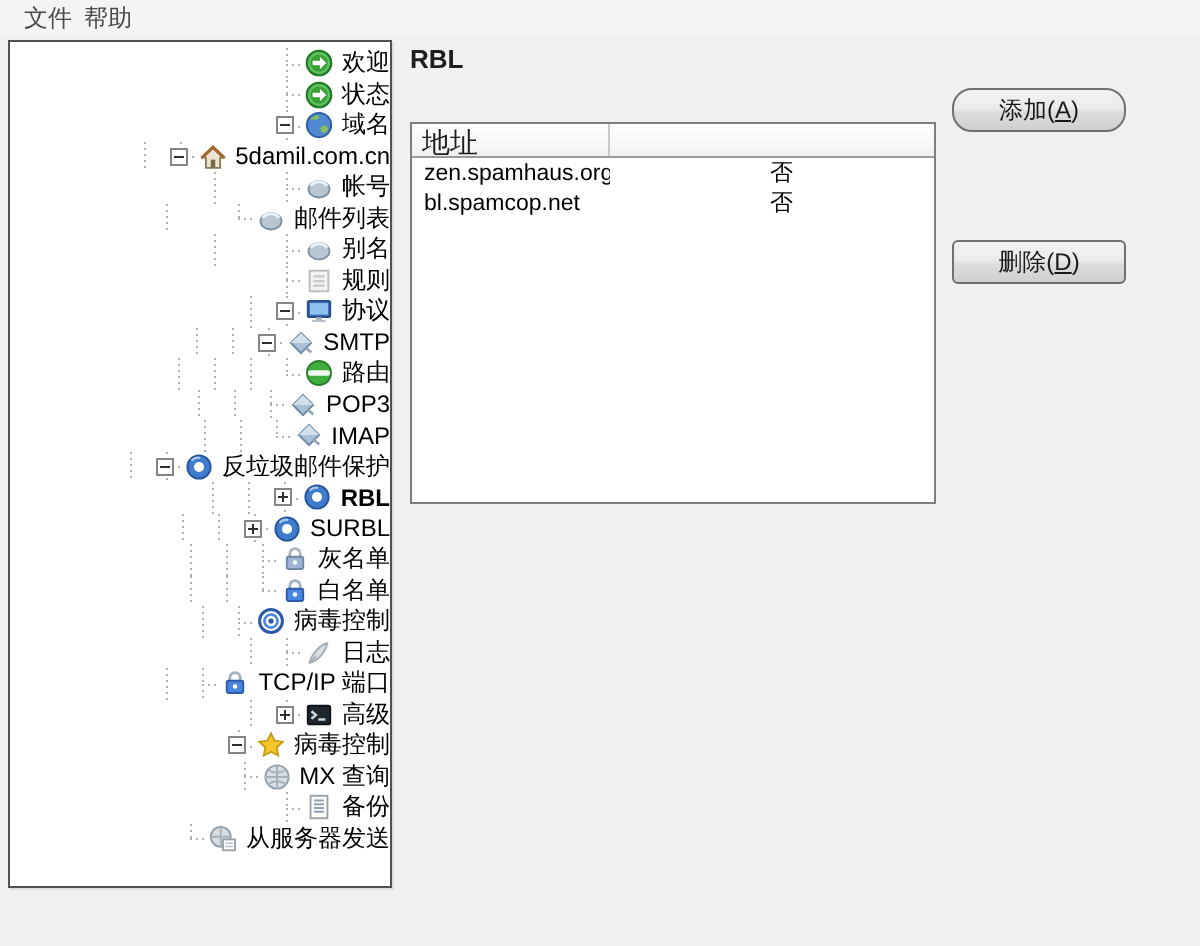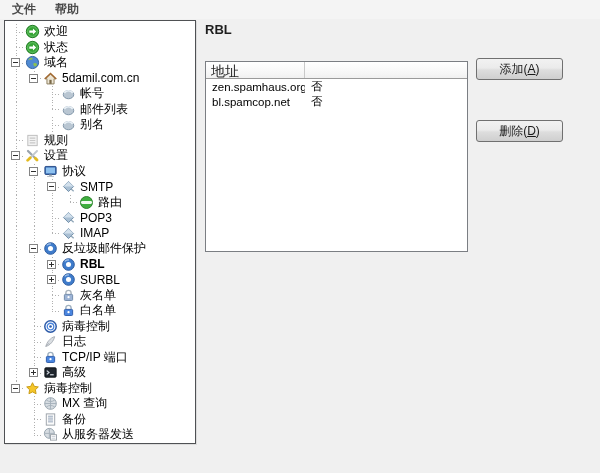--- a/index.html
+++ b/index.html
@@ -12,22 +12,21 @@
     color:#1a1a1a;
   }
 
   
   .menubar {
     height:19px;
     background:#f4f4f4;
     display:flex;
     align-items:center;
     padding-left:9px;
-    gap:13px;
-    font-weight:bold;
+    gap:0;
   }
   .menu-item {
     color:#4a4a4a;
     font-size:12px;
     padding:1px 3px;
     cursor:default;
   }
 
   
   .tree-panel {
@@ -40,20 +39,21 @@
     overflow:hidden;
     padding-top:3px;
   }
   .tree-row {
     display:flex;
     align-items:center;
     height:15.5px;
     white-space:nowrap;
     padding-left:2px;
     cursor:default;
+    justify-content:flex-end;
   }
   .tcell {
     position:relative;
     width:18px;
     height:100%;
     flex:0 0 18px;
   }
   .dotv, .cv-top, .cv-bot {
     position:absolute;
     left:9px;
@@ -116,21 +116,21 @@
     border-bottom:1px solid #9a9a9a;
   }
   .lv-hcell {
     padding:1px 0 0 5px;
     font-size:14px;
     color:#1e1e1e;
     border-right:1px solid #c9c9c9;
     overflow:hidden;
   }
   .lv-hcell:last-child { border-right:none; }
-  .lv-row { display:flex; height:15px; align-items:center; }
+  .lv-row { display:flex; height:15px; align-items:center;justify-content:space-between; }
   .lv-cell {
     padding-left:6px;
     font-size:11.5px;
     color:#000;
     overflow:hidden;
     white-space:nowrap;
   }
   .w1 { width:99px; flex:0 0 99px; }
   .w2 { width:88px; flex:0 0 88px; }
   .w3 { flex:1; }
@@ -141,21 +141,21 @@
     left:476px;
     width:87px; height:22px;
     border:1px solid #707070;
     border-radius:3px;
     background:linear-gradient(#f2f2f2,#ebebeb 45%,#dddddd 55%,#cfcfcf);
     font-family:inherit;
     font-size:12px;
     color:#1a1a1a;
     cursor:default;
   }
-  .btn-add { top:58px; }
+  .btn-add { top:44px;border-radius:10px; }
   .btn-del { top:92px;margin-top:28px; }
   .u { text-decoration:underline; }
 </style>
 </head>
 <body>
 
 <div class="menubar">
   <span class="menu-item">文件</span>
   <span class="menu-item">帮助</span>
 </div>
@@ -285,37 +285,20 @@
           <span class="cv-bot"></span>
           <span class="ch"></span>
         </span>
         <span class="ticon">
           <svg viewBox="0 0 16 16">
             <rect x="3" y="2.5" width="10" height="11" fill="#f2f2f2" stroke="#bcbcbc"></rect>
             <path d="M5 5.5h6M5 8h6M5 10.5h6" stroke="#c8c8c8" stroke-width="1.2"></path>
           </svg>
         </span>
         <span class="tlabel">规则</span>
-      </div>
-      <div class="tree-row">
-        <span class="tcell">
-          <span class="cv-top"></span>
-          <span class="cv-bot"></span>
-          <span class="ch"></span>
-          <span class="expander"></span>
-        </span>
-        <span class="ticon">
-          <svg viewBox="0 0 16 16">
-            <path d="M3.2 3.2l9.4 9.4" stroke="#9aa4ae" stroke-width="2.4" stroke-linecap="round"></path>
-            <path d="M12.8 3.2 5.8 10.2" stroke="#c2c8ce" stroke-width="2" stroke-linecap="round"></path>
-            <path d="M2.8 13.2 5.6 10.4" stroke="#e4bb20" stroke-width="3" stroke-linecap="round"></path>
-            <path d="M11 11l1.8 1.8" stroke="#e4bb20" stroke-width="3" stroke-linecap="round"></path>
-          </svg>
-        </span>
-        <span class="tlabel">设置</span>
       </div>
       <div class="tree-row">
         <span class="tcell">
           <span class="dotv"></span>
         </span>
         <span class="tcell">
           <span class="cv-top"></span>
           <span class="cv-bot"></span>
           <span class="ch"></span>
           <span class="expander"></span>

